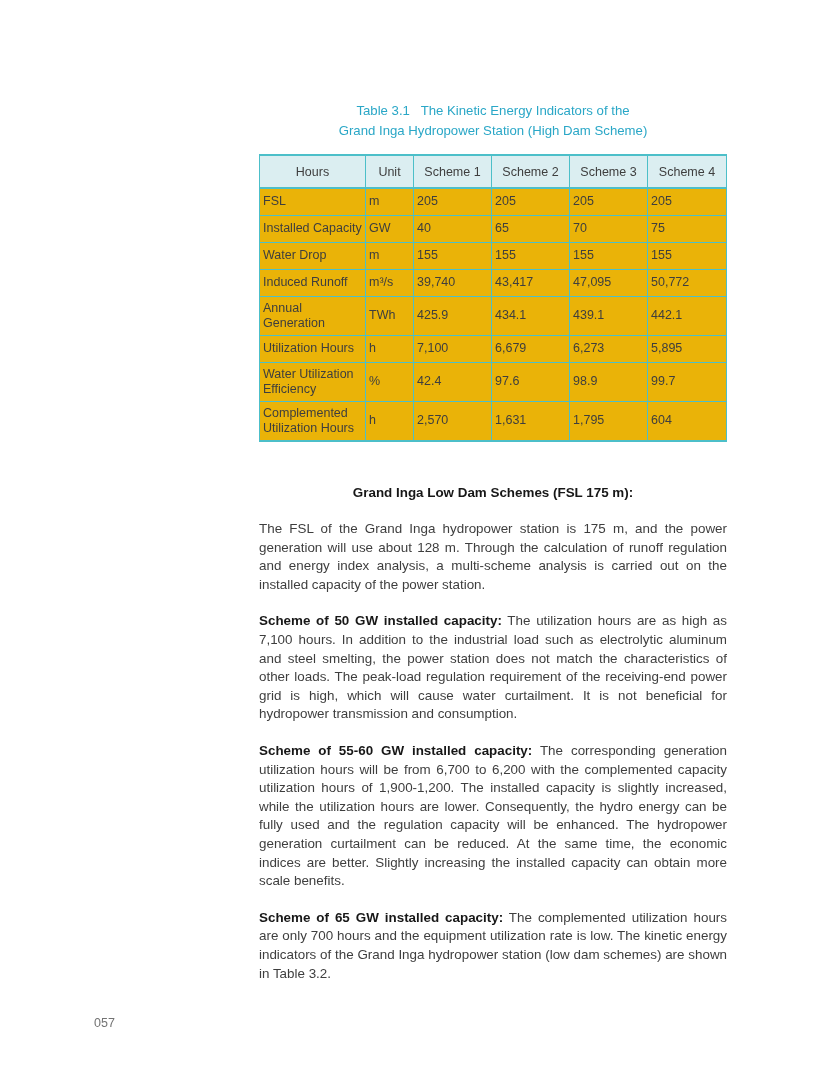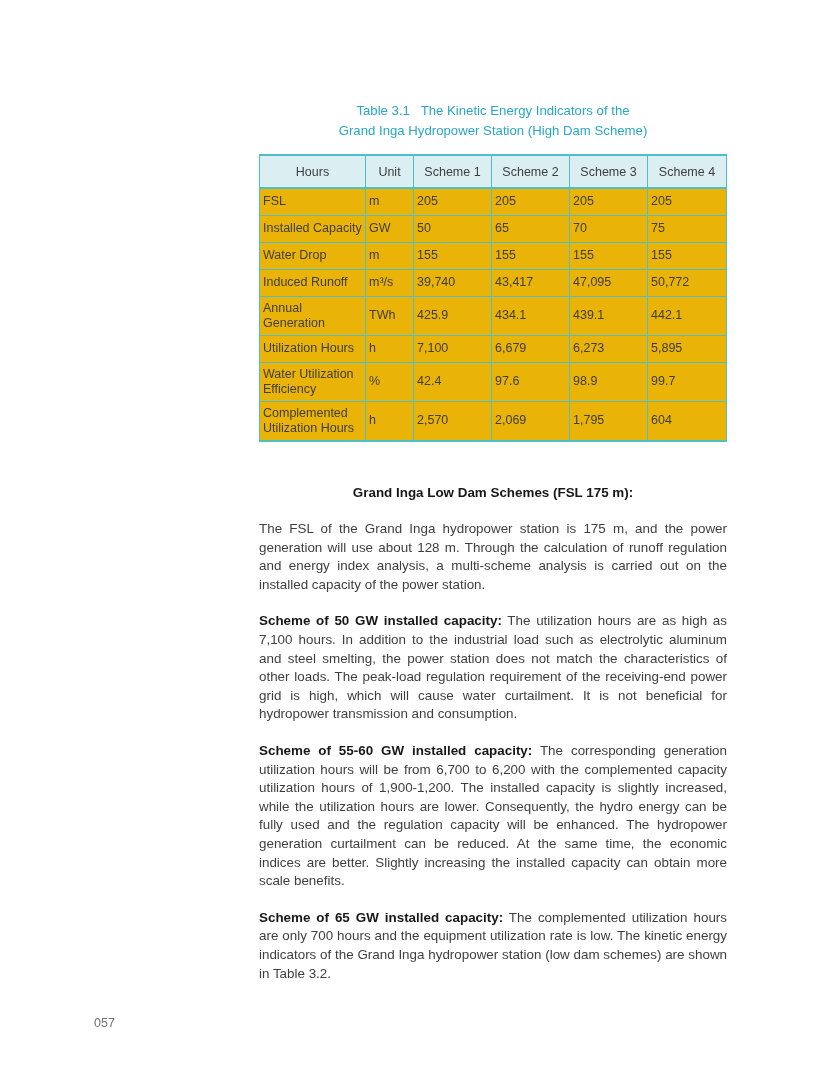--- a/index.html
+++ b/index.html
@@ -108,21 +108,21 @@
           <td>FSL</td>
           <td>m</td>
           <td>205</td>
           <td>205</td>
           <td>205</td>
           <td>205</td>
         </tr>
         <tr>
           <td>Installed Capacity</td>
           <td>GW</td>
-          <td>50</td>
+          <td>40</td>
           <td>65</td>
           <td>70</td>
           <td>75</td>
         </tr>
         <tr>
           <td>Water Drop</td>
           <td>m</td>
           <td>155</td>
           <td>155</td>
           <td>155</td>
@@ -157,21 +157,21 @@
           <td>%</td>
           <td>42.4</td>
           <td>97.6</td>
           <td>98.9</td>
           <td>99.7</td>
         </tr>
         <tr>
           <td>Complemented Utilization Hours</td>
           <td>h</td>
           <td>2,570</td>
-          <td>2,069</td>
+          <td>1,631</td>
           <td>1,795</td>
           <td>604</td>
         </tr>
       </tbody>
     </table>
 
     <div class="body-text">
       <p class="heading">Grand Inga Low Dam Schemes (FSL 175 m):</p>
       <p>The FSL of the Grand Inga hydropower station is 175 m, and the power generation will use about 128 m. Through the calculation of runoff regulation and energy index analysis, a multi-scheme analysis is carried out on the installed capacity of the power station.</p>
       <p><b>Scheme of 50 GW installed capacity:</b><span> The utilization hours are as high as 7,100 hours. In addition to the industrial load such as electrolytic aluminum and steel smelting, the power station does not match the characteristics of other loads. The peak-load regulation requirement of the receiving-end power grid is high, which will cause water curtailment. It is not beneficial for hydropower transmission and consumption.</span></p>

